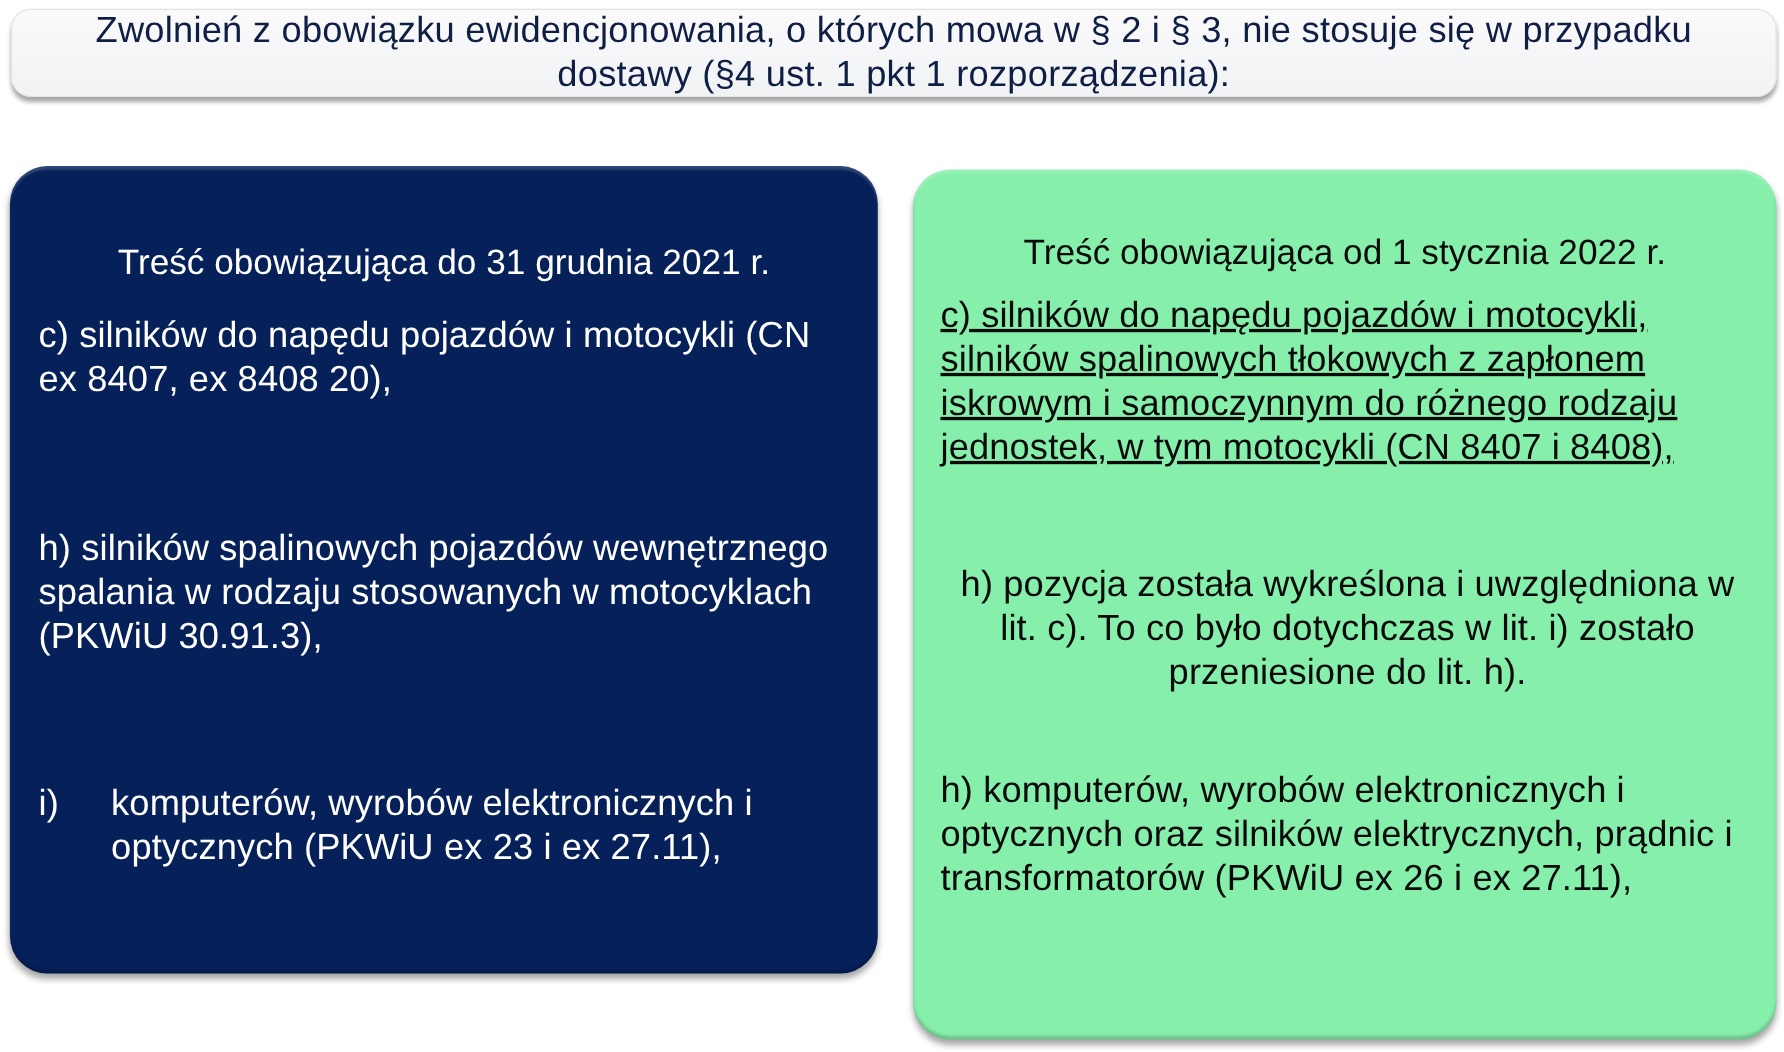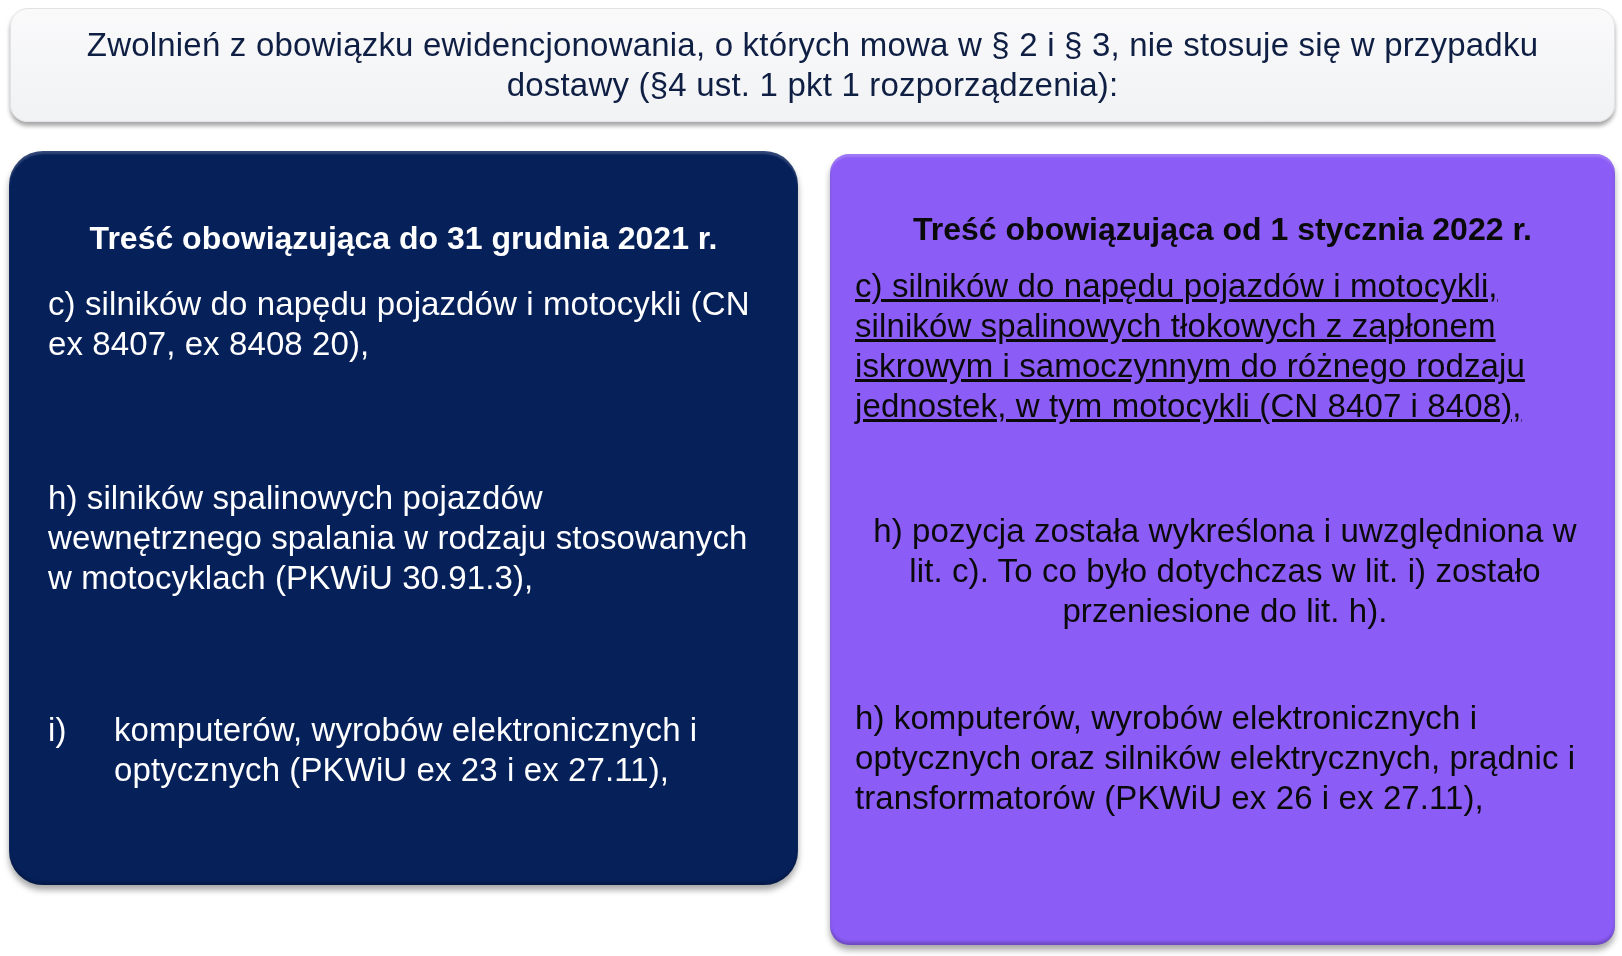--- a/index.html
+++ b/index.html
@@ -12,28 +12,28 @@
       height: 956px;
       position: relative;
       overflow: hidden;
       font-family: "Liberation Sans", "DejaVu Sans", sans-serif;
     }
     .header-box {
       position: absolute;
       left: 10px;
       top: 8px;
       width: 1605px;
-      height: 114px;
+      height: 80px;
       box-sizing: border-box;
       background: linear-gradient(#fafafb, #f1f2f4);
       border: 1px solid #e1e2e6;
       border-radius: 18px;
       box-shadow: 0 4px 4px rgba(0,0,0,0.35);
       display: flex;
-      align-items: center;
+      align-items: flex-end;
       justify-content: center;
       text-align: center;
       padding: 0 60px;
     }
     .header-text {
       color: #0f1f44;
       font-size: 33px;
       line-height: 40px;
       letter-spacing: 0.2px;
     }
@@ -49,42 +49,41 @@
       width: 789px;
       height: 734px;
       background: #06205a;
       color: #ffffff;
     }
     .panel-right {
       left: 830px;
       top: 154px;
       width: 785px;
       height: 791px;
-      background: #8b5cf6;
+      background: #86efac;
       color: #0a0a0a;
-      border-radius: 19px;
     }
     .panel-title {
       position: absolute;
       left: 0;
       right: 0;
       text-align: center;
-      font-weight: bold;
+      font-weight: normal;
       font-size: 32px;
       line-height: 40px;
     }
     .panel-left .panel-title { top: 67px; }
     .panel-right .panel-title { top: 55px; }
     .item {
       position: absolute;
       font-size: 33px;
       line-height: 40px;
       letter-spacing: 0.1px;
     }
-    .panel-left .item { left: 26px; right: 32px; margin-left: 13px; }
+    .panel-left .item { left: 26px; right: 32px; }
     .panel-right .item { left: 25px; right: 20px; }
     .item-indented {
       display: flex;
     }
     .item-marker {
       width: 66px;
       flex: 0 0 66px;
     }
   </style>
 </head>

